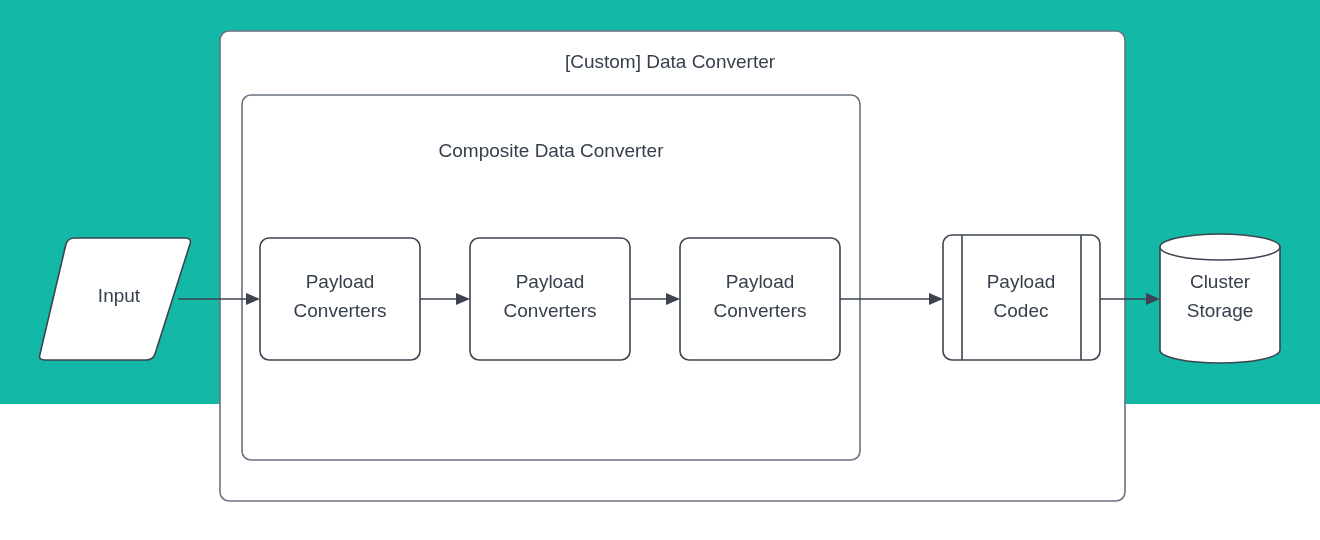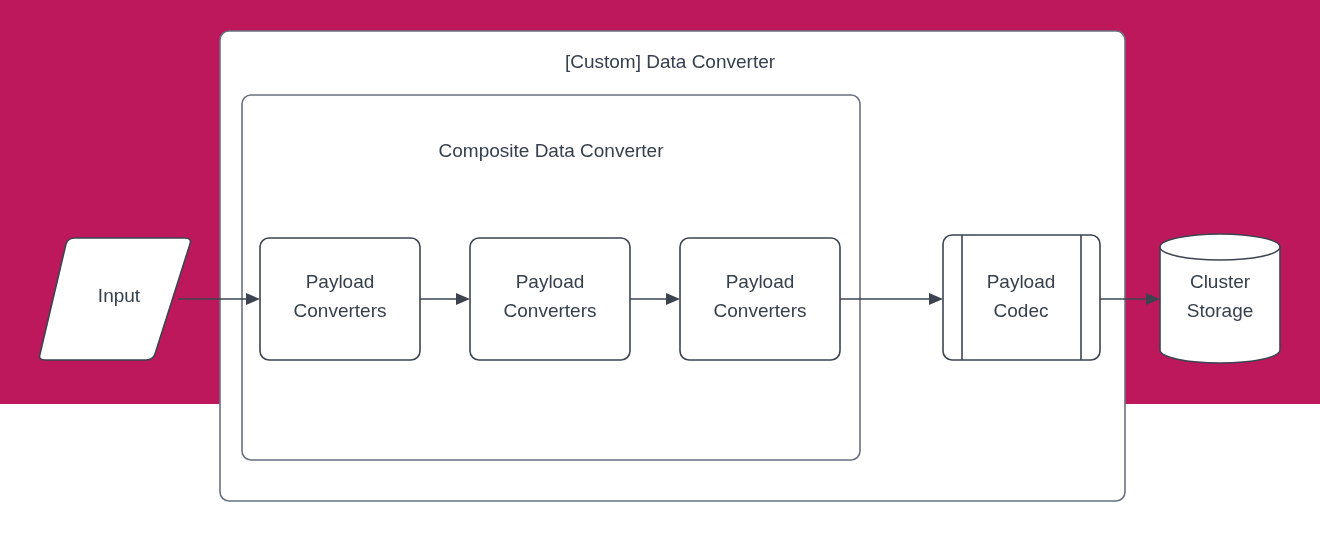--- a/index.html
+++ b/index.html
@@ -10,21 +10,21 @@
   body {
     width: 1320px;
     height: 540px;
     font-family: "Liberation Sans", sans-serif;
     overflow: hidden;
   }
   #diagram-root {
     position: relative;
     width: 1320px;
     height: 404px;
-    background: #be185d;
+    background: #14b8a6;
   }
   svg.diagram {
     display: block;
     width: 1320px;
     height: 540px;
   }
   .shape-stroke {
     fill: #ffffff;
     stroke: #3d4450;
     stroke-width: 1.6;

